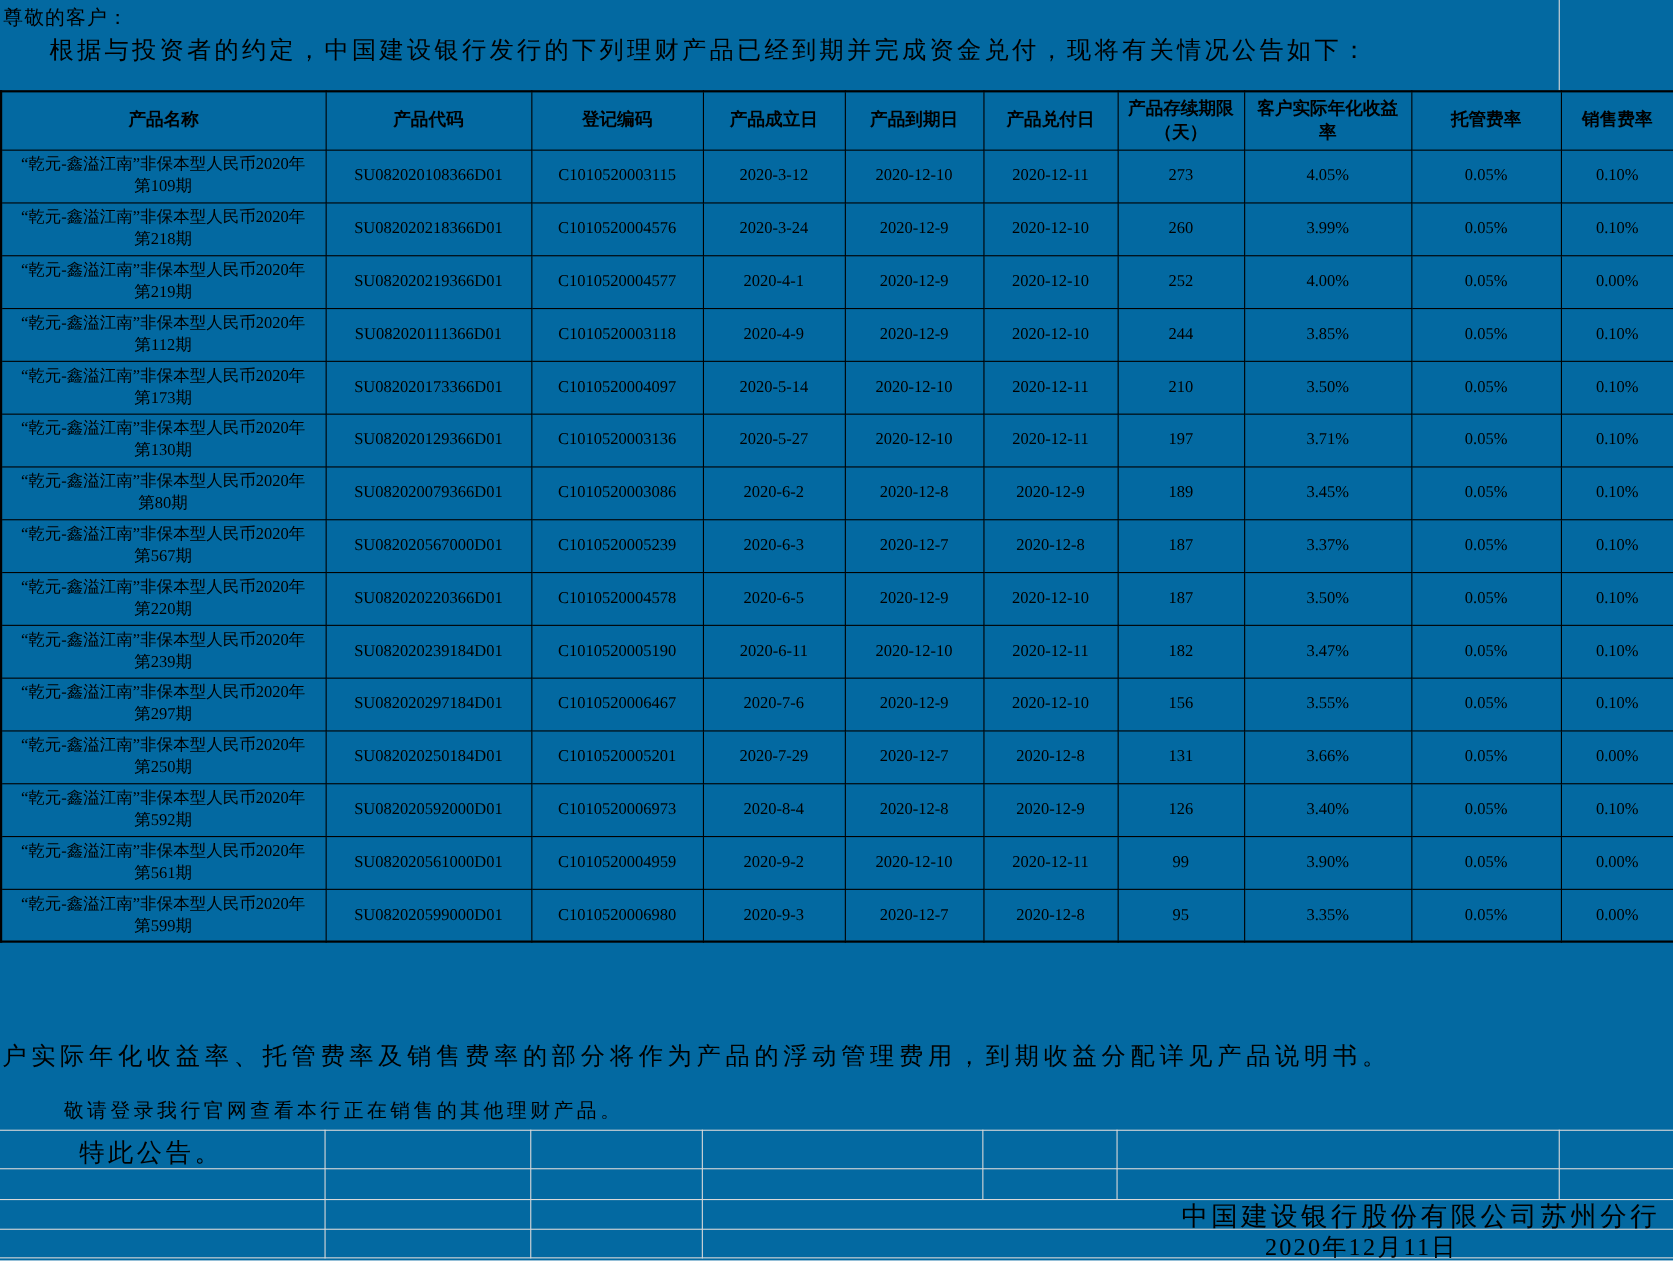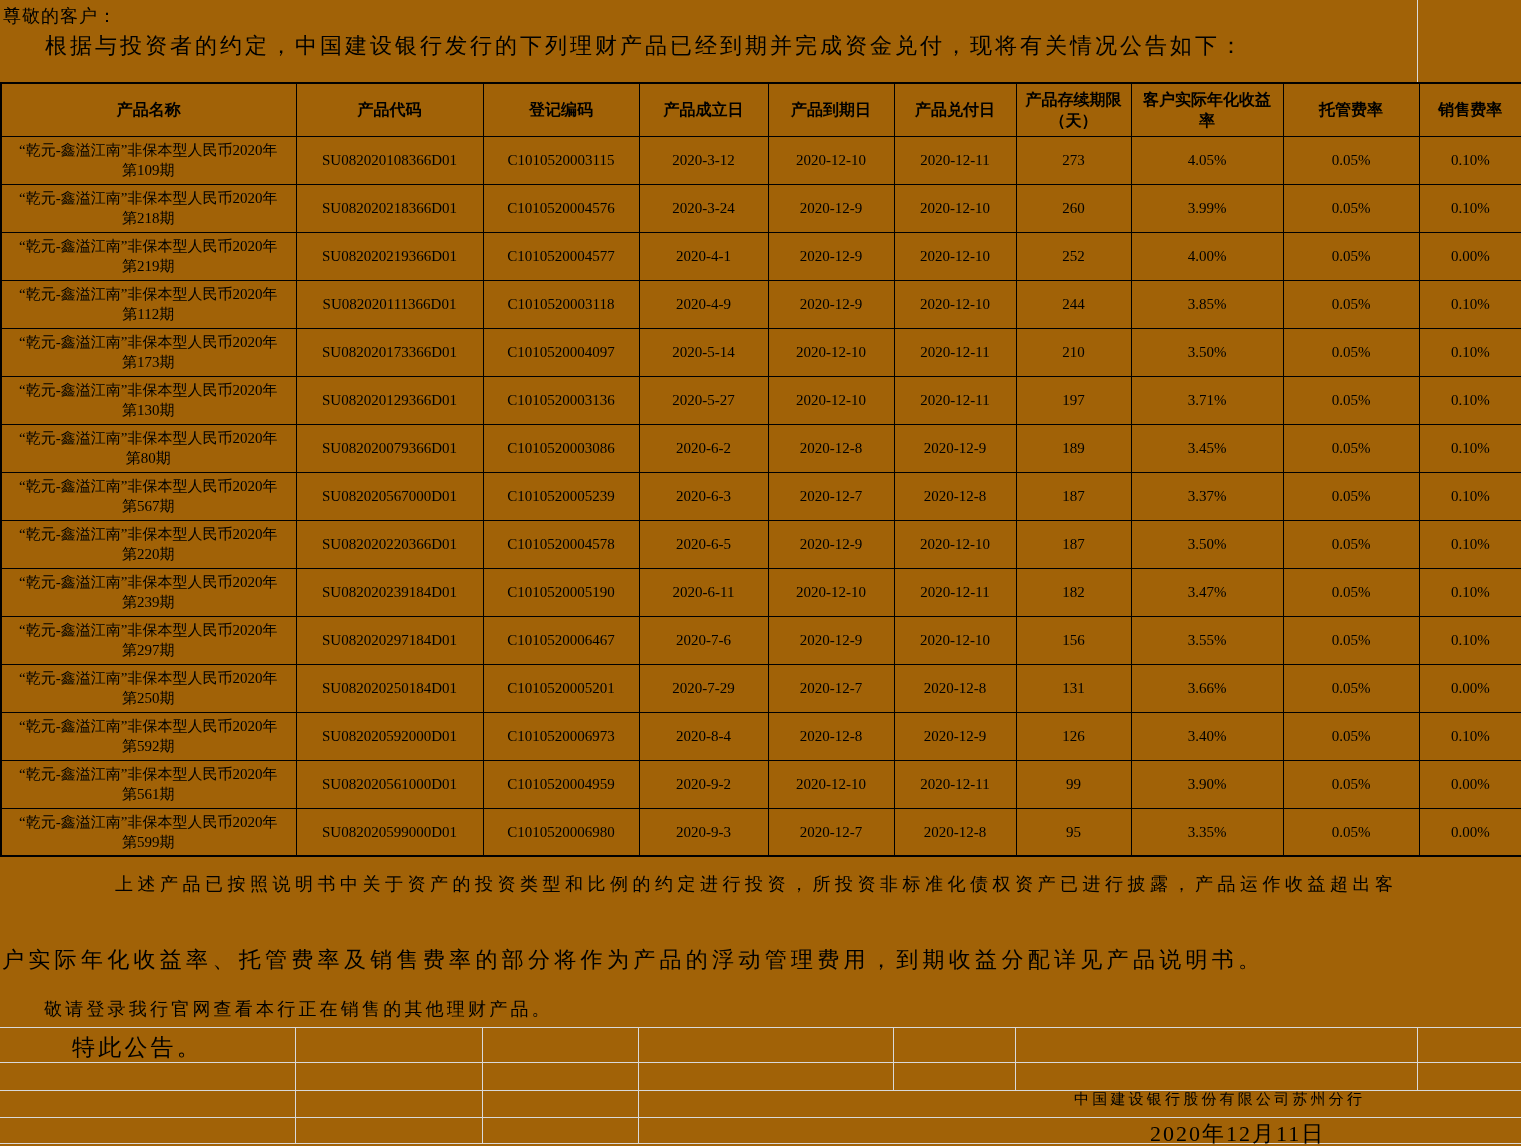--- a/index.html
+++ b/index.html
@@ -9,30 +9,30 @@
     width: 1521px;
     height: 1146px;
     overflow: hidden;
     font-family: "Liberation Serif", "DejaVu Serif", serif;
     color: #000000;
   }
   #page {
     position: relative;
     width: 1521px;
     height: 1146px;
-    background: #a16207;
+    background: #0369a1;
   }
   .txt { position: absolute; white-space: nowrap; }
   #greeting   { left: 3px;  top: 4px;  font-size: 18px; letter-spacing: 1px; }
   #intro      { left: 45px; top: 31px; font-size: 22px; letter-spacing: 3px; }
   #para1      { left: 115px; top: 872px; font-size: 18px; letter-spacing: 4.5px; }
   #para2      { left: 2px;   top: 945px; font-size: 22px; letter-spacing: 4.3px; }
-  #para3      { left: 44px;  top: 997px; font-size: 18px; letter-spacing: 3.2px; }
+  #para3      { left: 58px;  top: 997px; font-size: 18px; letter-spacing: 3.2px; }
   #para4      { left: 72px;  top: 1032px; font-size: 23px; letter-spacing: 3.2px; }
-  #issuer     { left: 1074px; top: 1090px; font-size: 15px; letter-spacing: 3.2px; }
+  #issuer     { left: 1074px; top: 1090px; font-size: 24px; letter-spacing: 3.2px; }
   #issue-date { left: 1150px; top: 1119px; font-size: 22px; letter-spacing: 2px; }
 
   table#products {
     position: absolute;
     left: 0;
     top: 82px;
     width: 1521px;
     border-collapse: collapse;
     table-layout: fixed;
     border: 2px solid #000;
@@ -301,21 +301,20 @@
           <td>2020-12-7</td>
           <td>2020-12-8</td>
           <td>95</td>
           <td>3.35%</td>
           <td>0.05%</td>
           <td>0.00%</td>
         </tr>
       </tbody>
   </table>
 
-  <div class="txt" id="para1">上述产品已按照说明书中关于资产的投资类型和比例的约定进行投资，所投资非标准化债权资产已进行披露，产品运作收益超出客</div>
   <div class="txt" id="para2">户实际年化收益率、托管费率及销售费率的部分将作为产品的浮动管理费用，到期收益分配详见产品说明书。</div>
   <div class="txt" id="para3">敬请登录我行官网查看本行正在销售的其他理财产品。</div>
   <div class="txt" id="para4">特此公告。</div>
 
   <div class="gl gl-h" style="top:1027px;"></div>
   <div class="gl gl-h" style="top:1062px;"></div>
   <div class="gl gl-h" style="top:1090px;"></div>
   <div class="gl gl-h" style="top:1117px;"></div>
   <div class="gl gl-h" style="top:1143px;"></div>
   <div class="gl gl-v" style="left:295px;  top:1027px; height:117px;"></div>

